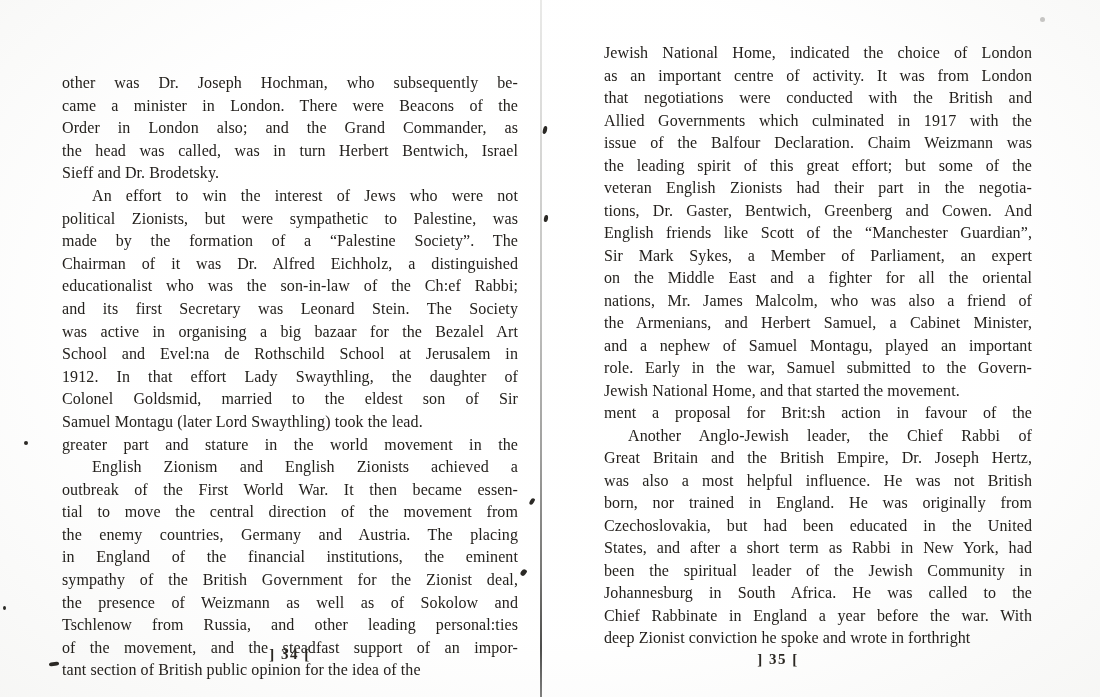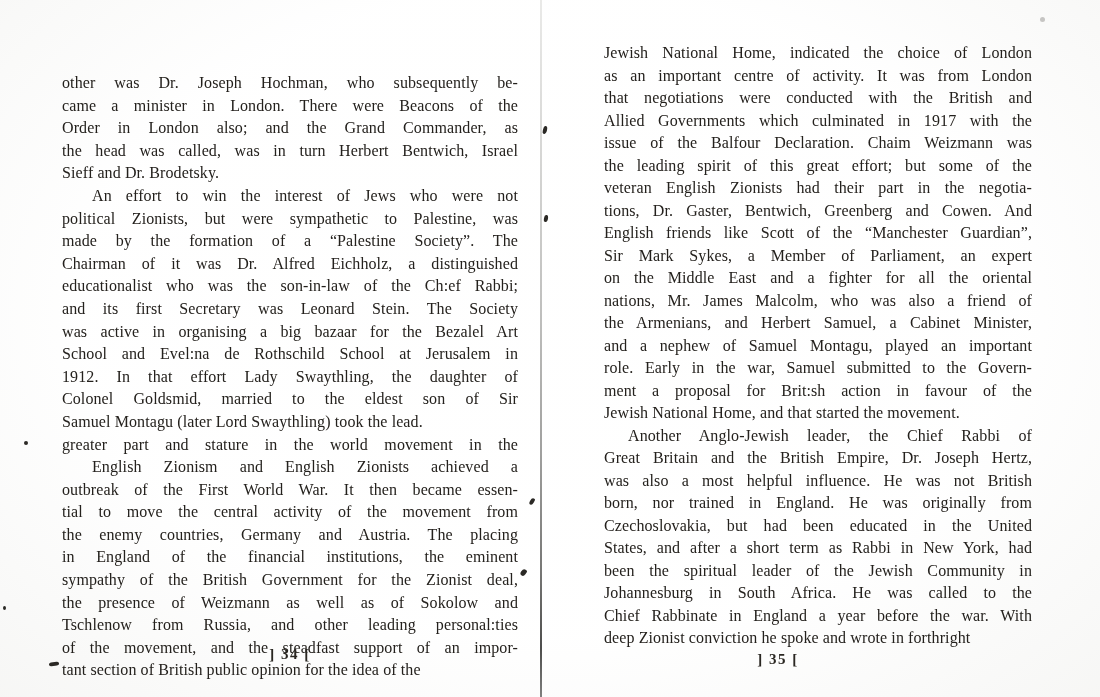--- a/index.html
+++ b/index.html
@@ -126,21 +126,21 @@
         <div class="line">was active in organising a big bazaar for the Bezalel Art</div>
         <div class="line">School and Evel:na de Rothschild School at Jerusalem in</div>
         <div class="line">1912. In that effort Lady Swaythling, the daughter of</div>
         <div class="line">Colonel Goldsmid, married to the eldest son of Sir</div>
         <div class="line para-last">Samuel Montagu (later Lord Swaythling) took the lead.</div>
       </div>
       <div class="para">
         <div class="line">greater part and stature in the world movement in the</div>
         <div class="line first-indent">English Zionism and English Zionists achieved a</div>
         <div class="line">outbreak of the First World War. It then became essen-</div>
-        <div class="line">tial to move the central activity of the movement from</div>
+        <div class="line">tial to move the central direction of the movement from</div>
         <div class="line">the enemy countries, Germany and Austria. The placing</div>
         <div class="line">in England of the financial institutions, the eminent</div>
         <div class="line">sympathy of the British Government for the Zionist deal,</div>
         <div class="line">the presence of Weizmann as well as of Sokolow and</div>
         <div class="line">Tschlenow from Russia, and other leading personal:ties</div>
         <div class="line">of the movement, and the steadfast support of an impor-</div>
         <div class="line para-last">tant section of British public opinion for the idea of the</div>
       </div>
     </div>
 
@@ -154,22 +154,22 @@
         <div class="line">the leading spirit of this great effort; but some of the</div>
         <div class="line">veteran English Zionists had their part in the negotia-</div>
         <div class="line">tions, Dr. Gaster, Bentwich, Greenberg and Cowen. And</div>
         <div class="line">English friends like Scott of the “Manchester Guardian”,</div>
         <div class="line">Sir Mark Sykes, a Member of Parliament, an expert</div>
         <div class="line">on the Middle East and a fighter for all the oriental</div>
         <div class="line">nations, Mr. James Malcolm, who was also a friend of</div>
         <div class="line">the Armenians, and Herbert Samuel, a Cabinet Minister,</div>
         <div class="line">and a nephew of Samuel Montagu, played an important</div>
         <div class="line">role. Early in the war, Samuel submitted to the Govern-</div>
+        <div class="line para-last">Jewish National Home, and that started the movement.</div>
         <div class="line">ment a proposal for Brit:sh action in favour of the</div>
-        <div class="line para-last">Jewish National Home, and that started the movement.</div>
       </div>
       <div class="para">
         <div class="line first-indent">Another Anglo-Jewish leader, the Chief Rabbi of</div>
         <div class="line">Great Britain and the British Empire, Dr. Joseph Hertz,</div>
         <div class="line">was also a most helpful influence. He was not British</div>
         <div class="line">born, nor trained in England. He was originally from</div>
         <div class="line">Czechoslovakia, but had been educated in the United</div>
         <div class="line">States, and after a short term as Rabbi in New York, had</div>
         <div class="line">been the spiritual leader of the Jewish Community in</div>
         <div class="line">Johannesburg in South Africa. He was called to the</div>

